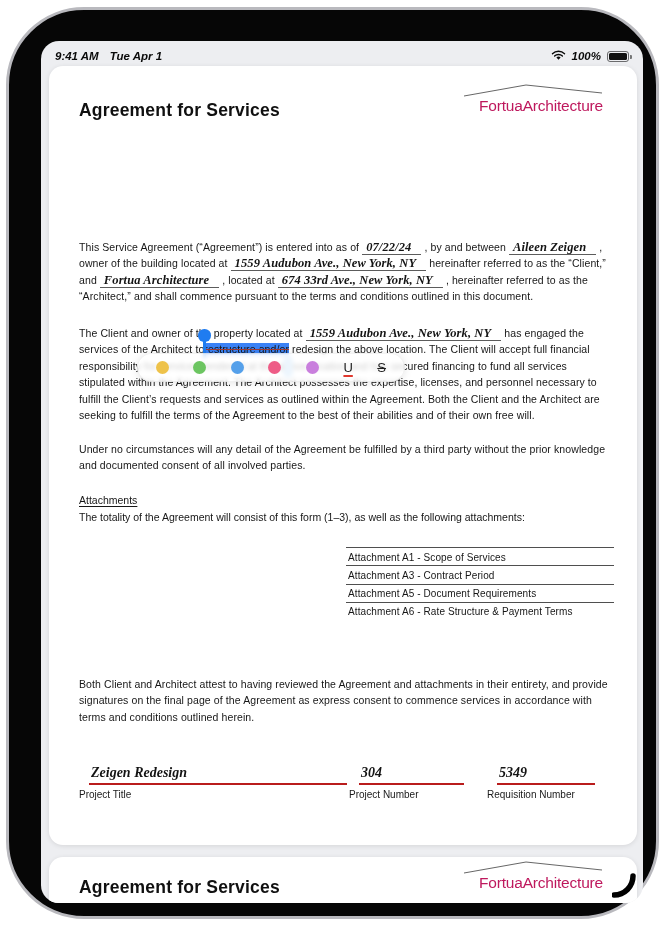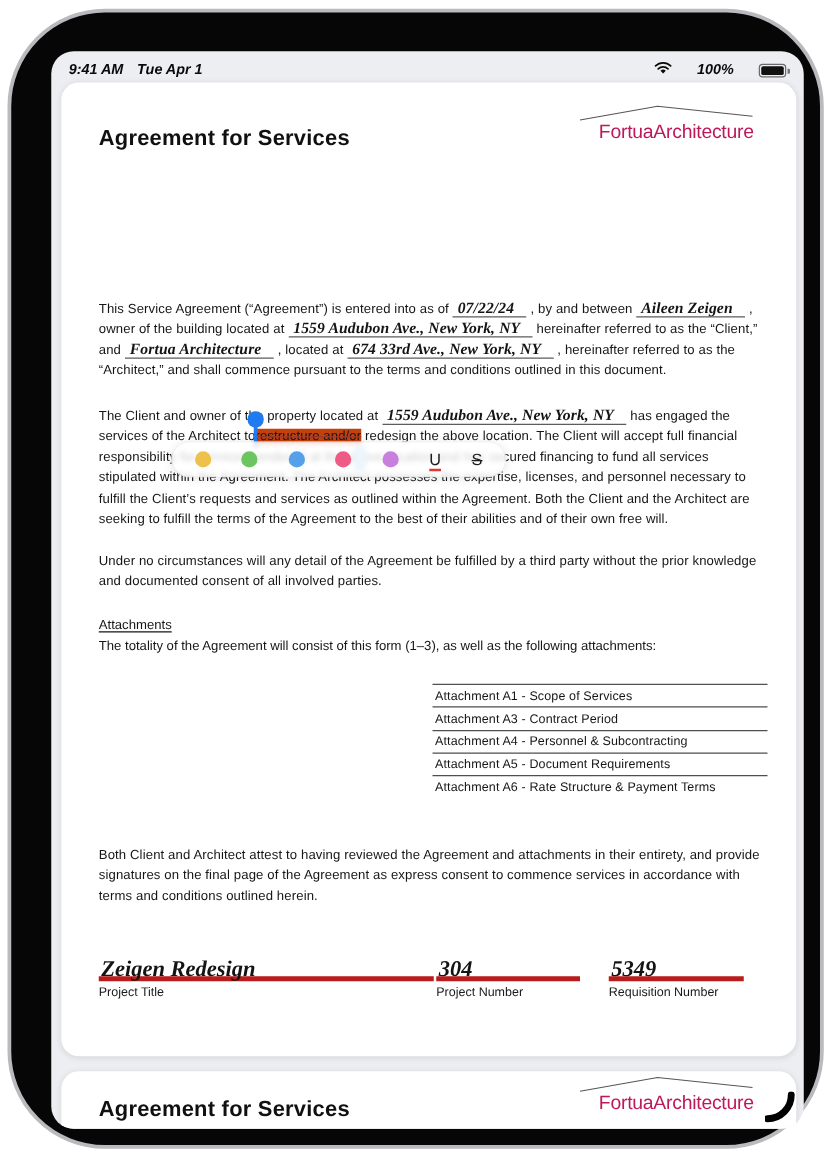--- a/index.html
+++ b/index.html
@@ -10,21 +10,21 @@
   .device { position:absolute; left:6px; top:7px; width:653px; height:912px;
             border-radius:78px; background:#060606; border:3px solid #b9b9be; }
   .screen { position:absolute; left:32px; top:31px; width:602px; height:862px;
             border-radius:18px; background:#edeef1; overflow:hidden; }
 
   
   .statusbar { position:absolute; left:0; top:0; width:602px; height:26px;
                display:flex; align-items:center; justify-content:space-between;
                padding:4px 14px 0 14px; color:#0a0a0a; font-size:11.5px; font-weight:600;font-style:italic; }
   .sb-left { display:flex; gap:11px; }
-  .sb-right { display:flex; align-items:center; gap:20px; }
+  .sb-right { display:flex; align-items:center; gap:6px; }
   .battery { position:relative; width:22px; height:11px; border:1px solid rgba(0,0,0,.55);
              border-radius:3px; }
   .battery .fill { position:absolute; left:1px; top:1px; width:18px; height:7px;
                    background:#111; border-radius:1.5px; }
   .battery .nub { position:absolute; right:-3.5px; top:3px; width:2px; height:4px;
                   background:rgba(0,0,0,.5); border-radius:0 1px 1px 0; }
 
   
   .page { position:absolute; left:8px; width:588px; background:#fff; border-radius:14px;
           box-shadow:0 1px 5px rgba(0,0,0,.10); }
@@ -55,26 +55,26 @@
 
   .attach-table { position:absolute; left:297px; top:481px; width:268px; }
   .attach-row { border-top:1px solid #4f4f4f; height:18.3px; padding:3.5px 0 0 2px;
                 font-size:10px; color:#161616; letter-spacing:.1px; }
 
   
   .sig-col { position:absolute; top:697px; }
   .sig-title { left:30px; width:268px; }
   .sig-number { left:300px; width:115px; }
   .sig-req { left:438px; width:108px; }
-  .sig-value { display:block; font-size:18px; border-bottom:4px solid #b91c1c;
-               padding:2px 0 3px 2px; height:22px; }
+  .sig-value { display:block; font-size:14px; border-bottom:2px solid #b91c1c;
+               padding:2px 0 3px 2px; height:22px;margin-left:10px; }
   .sig-label { display:block; margin-top:4px; font-size:10px; color:#1a1a1a; }
 
   
-  .selection { position:relative; background:#c2410c;
+  .selection { position:relative; background:#3b82f6;
                text-decoration:line-through; text-decoration-color:#a23b32;
                text-decoration-thickness:1.4px; }
   .sel-start { position:absolute; left:-1px; top:-12px; width:2.4px; height:27px; }
   .sel-stem { position:absolute; left:0; top:9px; width:2.4px; height:18px; background:#1f7cf0; }
   .sel-dot { position:absolute; left:-5px; top:-2px; width:12.5px; height:12.5px;
              border-radius:50%; background:#1f7cf0; }
   .sel-end-bar { position:absolute; right:-4px; top:13px; width:10px; height:22px;
                  border-radius:5px; background:#a9d2f6; opacity:.95; z-index:1; }
 
   
@@ -167,21 +167,20 @@
         </div>
 
         <div class="para p3">Under no circumstances will any detail of the Agreement be fulfilled by a third party without the prior knowledge and documented consent of all involved parties.</div>
 
         <div class="attach-heading">Attachments</div>
         <div class="attach-intro">The totality of the Agreement will consist of this form (1–3), as well as the following attachments:</div>
 
         <div class="attach-table">
           <div class="attach-row">Attachment A1 - Scope of Services</div>
           <div class="attach-row">Attachment A3 - Contract Period</div>
-          <div class="attach-row">Attachment A4 - Personnel &amp; Subcontracting</div>
           <div class="attach-row">Attachment A5 - Document Requirements</div>
           <div class="attach-row">Attachment A6 - Rate Structure &amp; Payment Terms</div>
         </div>
 
         <div class="para p4">Both Client and Architect attest to having reviewed the Agreement and attachments in their entirety, and provide signatures on the final page of the Agreement as express consent to commence services in accordance with terms and conditions outlined herein.</div>
 
         <div class="sig-col sig-title">
           <span class="hw sig-value">Zeigen Redesign</span>
           <span class="sig-label">Project Title</span>
         </div>

